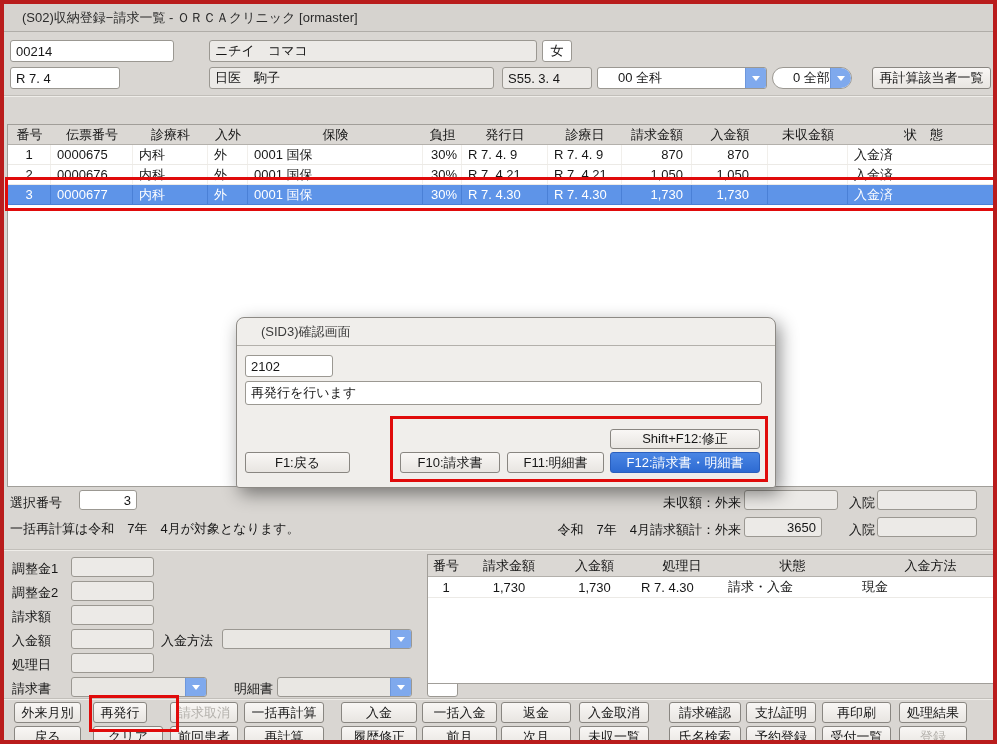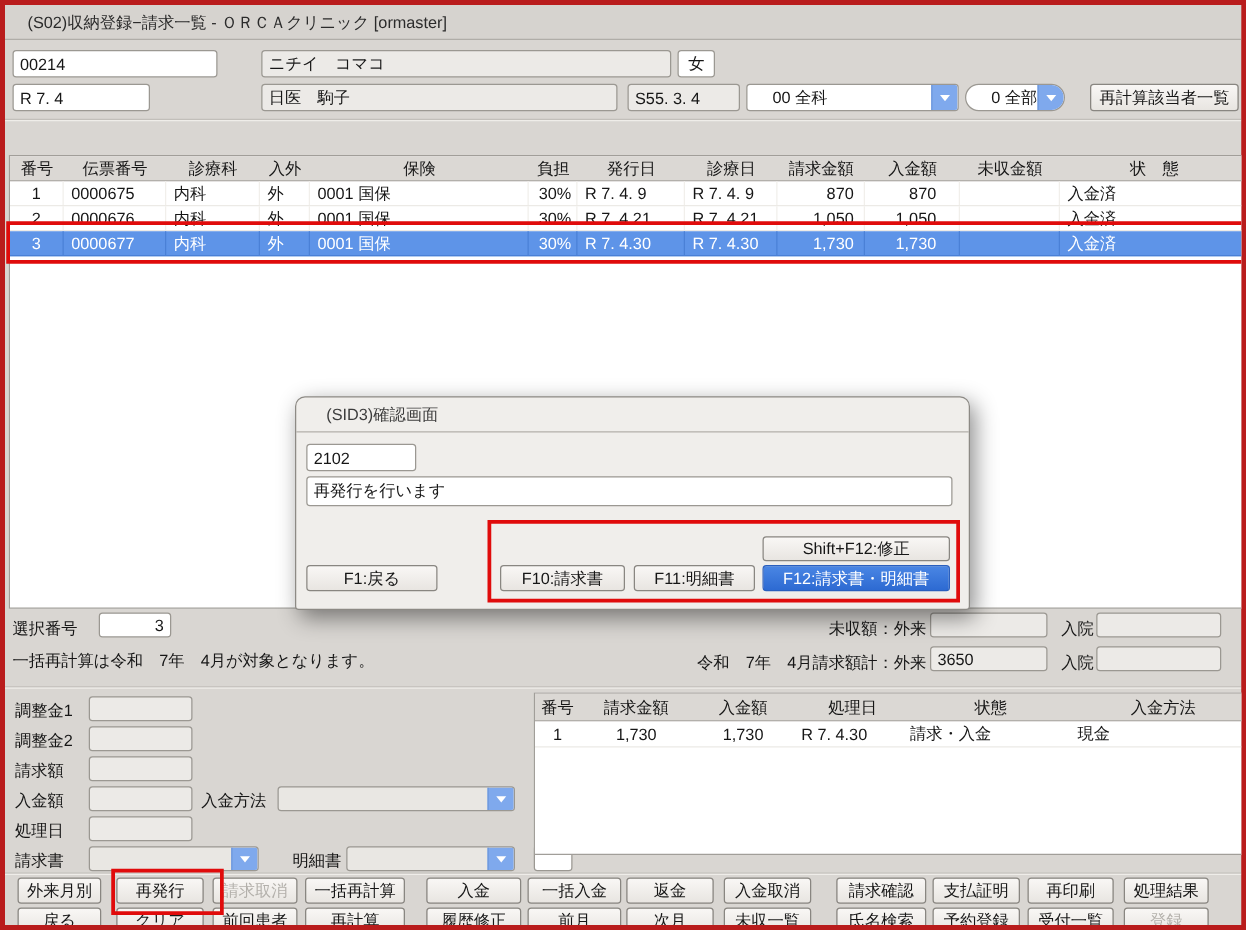--- a/index.html
+++ b/index.html
@@ -173,21 +173,21 @@
   <span class="lbl" style="left:6px;top:489px;">選択番号</span>
   <input class="field sm" style="left: 75px; top: 486px; width: 58px; text-align: right;" value="3">
   <span class="lbl" style="left:6px;top:515px;">一括再計算は令和　7年　4月が対象となります。</span>
 
   <span class="lbl ra" style="left:560px;top:489px;width:177px;">未収額：外来</span>
   <input class="field sm ro" style="left: 740px; top: 486px; width: 94px;" value="">
   <span class="lbl" style="left:845px;top:489px;">入院</span>
   <input class="field sm ro" style="left: 873px; top: 486px; width: 100px;" value="">
 
   <span class="lbl ra" style="left:520px;top:516px;width:217px;">令和　7年　4月請求額計：外来</span>
-  <input class="field sm ro" style="left: 740px; top: 513px; width: 94px; text-align: left;" value="3650">
+  <input class="field sm ro" style="left: 740px; top: 513px; width: 78px; text-align: right;" value="3650">
   <span class="lbl" style="left:845px;top:516px;">入院</span>
   <input class="field sm ro" style="left: 873px; top: 513px; width: 100px;" value="">
 
   <div class="groove" style="top:545px;"></div>
 
   <span class="lbl" style="left:8px;top:555px;">調整金1</span>
   <input class="field sm ro" style="left: 67px; top: 553px; width: 83px;" value="">
   <span class="lbl" style="left:8px;top:579px;">調整金2</span>
   <input class="field sm ro" style="left: 67px; top: 577px; width: 83px;" value="">
   <span class="lbl" style="left:8px;top:603px;">請求額</span>
@@ -228,21 +228,21 @@
       <span class="hcell h2">1,730</span>
       <span class="hcell h3">R 7. 4.30</span>
       <span class="hcell h4">請求・入金</span>
       <span class="hcell h5">現金</span>
     </div>
   </div>
 
   <div class="groove" style="top:694px;"></div>
 
   <button class="btn" style="left:10px;top:698px;width:67px;">外来月別</button>
-  <button class="btn" style="left:89px;top:698px;width:70px;">再発行</button>
+  <button class="btn" style="left:89px;top:698px;width:54px;">再発行</button>
   <button class="btn disabled" style="left:166px;top:698px;width:68px;">請求取消</button>
   <button class="btn" style="left:240px;top:698px;width:80px;">一括再計算</button>
   <button class="btn" style="left:337px;top:698px;width:76px;">入金</button>
   <button class="btn" style="left:418px;top:698px;width:75px;">一括入金</button>
   <button class="btn" style="left:497px;top:698px;width:70px;">返金</button>
   <button class="btn" style="left:575px;top:698px;width:70px;">入金取消</button>
   <button class="btn" style="left:665px;top:698px;width:72px;">請求確認</button>
   <button class="btn" style="left:742px;top:698px;width:70px;">支払証明</button>
   <button class="btn" style="left:818px;top:698px;width:69px;">再印刷</button>
   <button class="btn" style="left:895px;top:698px;width:68px;">処理結果</button>

